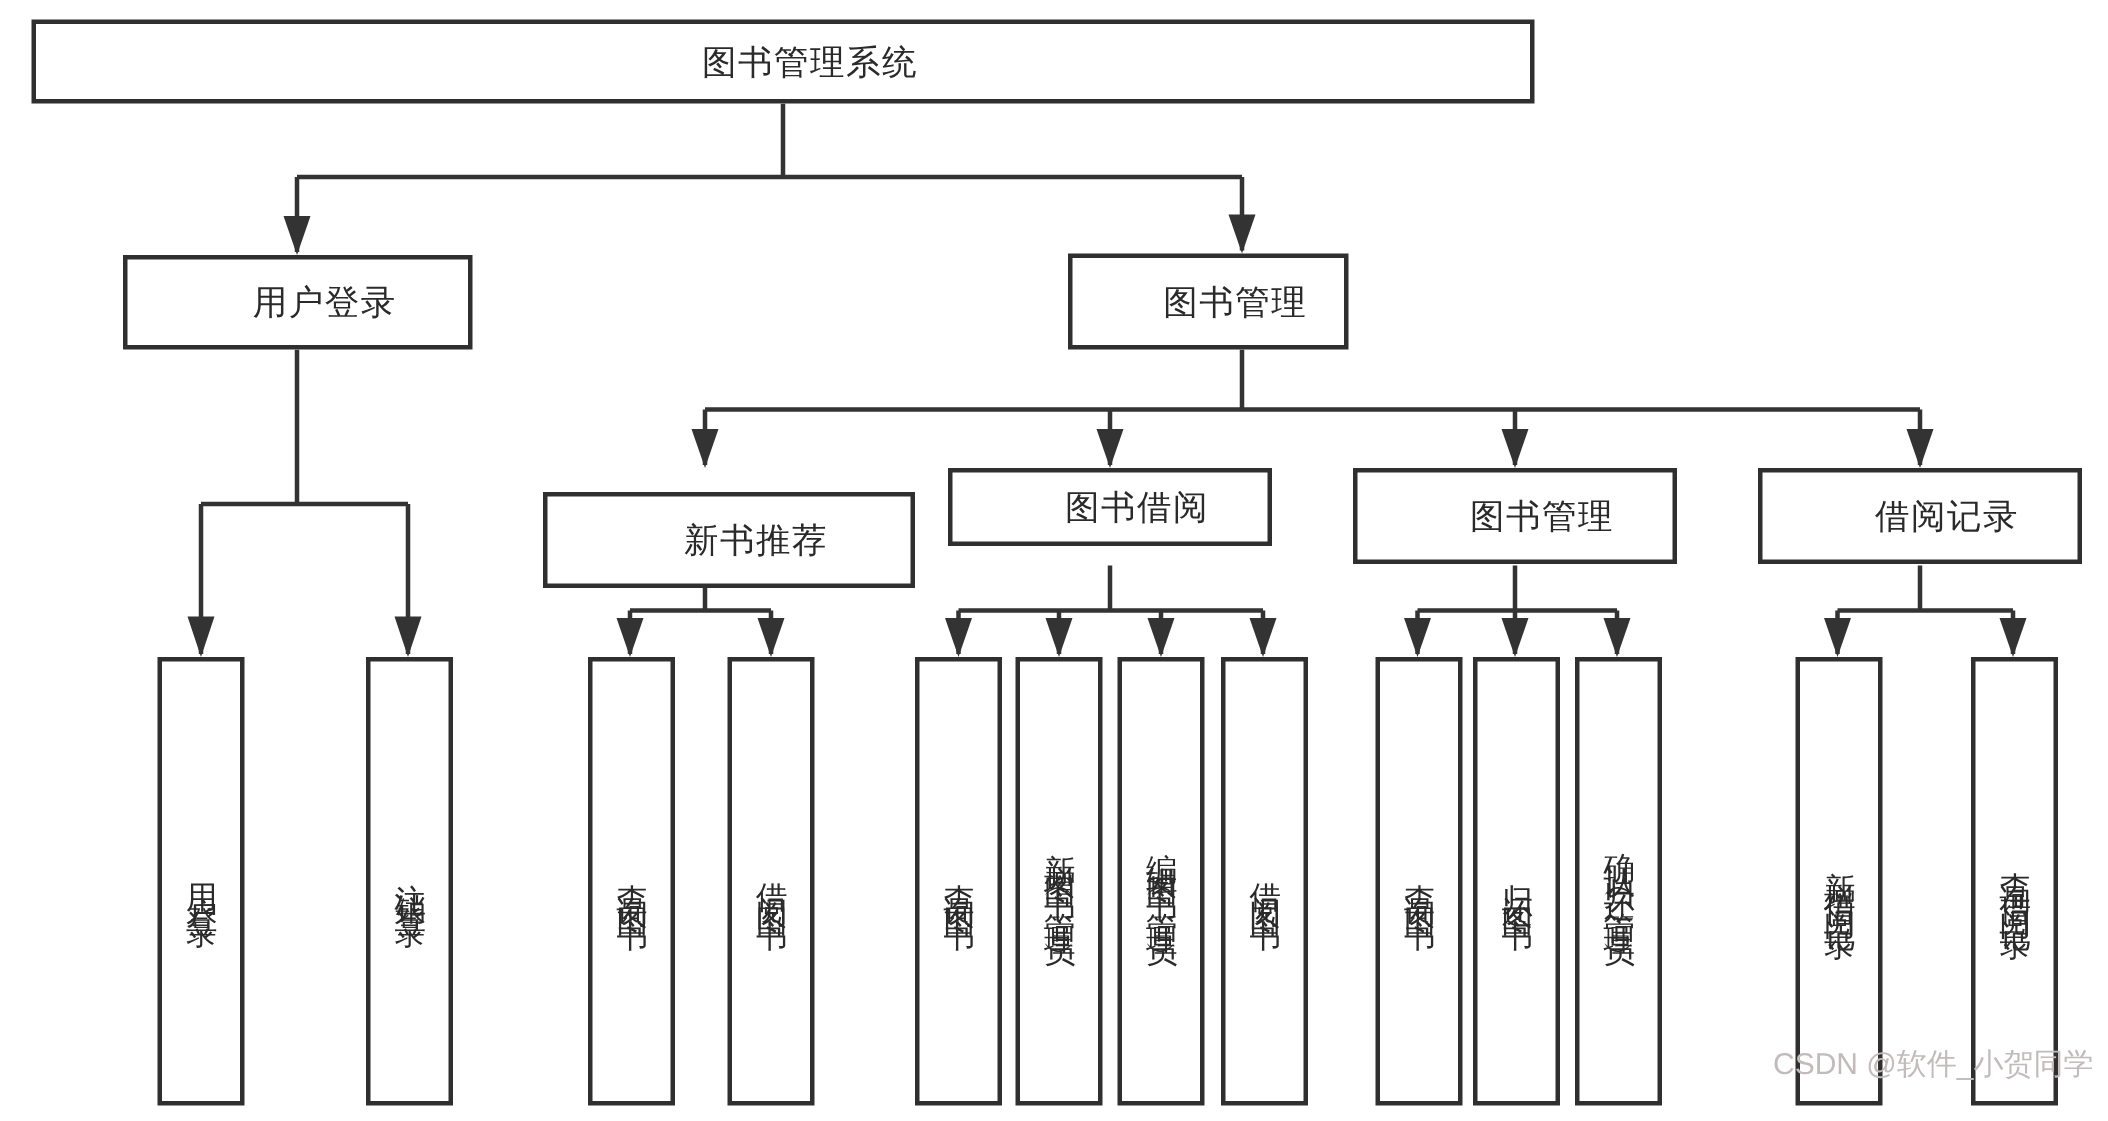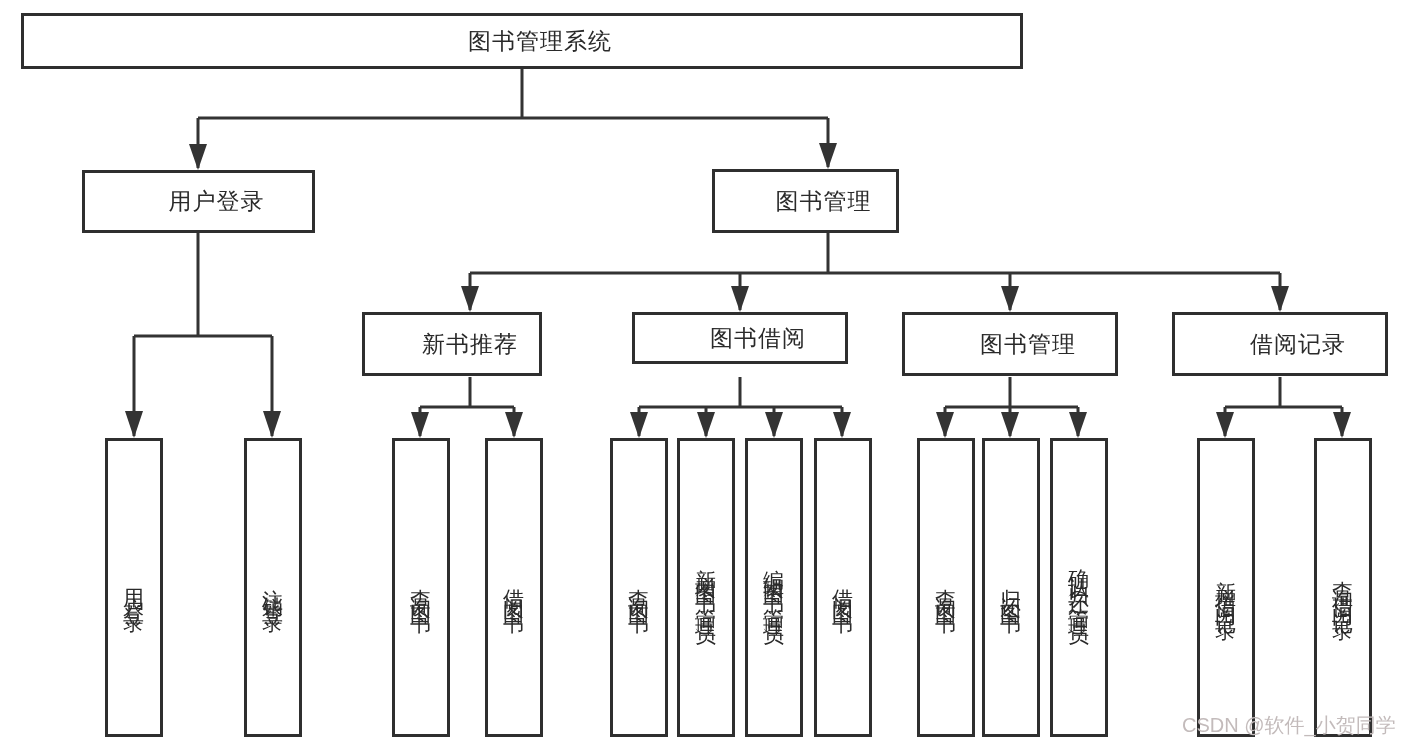--- a/index.html
+++ b/index.html
@@ -35,42 +35,42 @@
     writing-mode: vertical-rl;
     text-orientation: mixed;
     font-size: 21px;
     letter-spacing: 8px;
     line-height: 1;
     white-space: nowrap;
   }
   .root-box        { left: 21px;   top: 13px;  width: 1002px; height: 56px; }
   .box-user-login  { left: 82px;   top: 170px; width: 233px;  height: 63px; }
   .box-book-mgmt   { left: 712px;  top: 169px; width: 187px;  height: 64px; }
-  .box-new-book    { left: 362px;  top: 312px; width: 180px;  height: 64px; }
+  .box-new-book    { left: 362px;  top: 328px; width: 248px;  height: 64px; }
   .box-book-borrow { left: 632px;  top: 312px; width: 216px;  height: 52px; }
   .box-cur-borrow  { left: 902px;  top: 312px; width: 216px;  height: 64px; }
   .box-records     { left: 1172px; top: 312px; width: 216px;  height: 64px; }
   .leaf { top: 438px; width: 58px; height: 299px; }
   .leaf-1  { left: 105px; }
   .leaf-2  { left: 244px; }
   .leaf-3  { left: 392px; }
   .leaf-4  { left: 485px; }
   .leaf-5  { left: 610px; }
   .leaf-6  { left: 677px; }
   .leaf-7  { left: 745px; }
   .leaf-8  { left: 814px; }
   .leaf-9  { left: 917px; }
   .leaf-10 { left: 982px; }
   .leaf-11 { left: 1050px; }
   .leaf-12 { left: 1197px; }
   .leaf-13 { left: 1314px; }
   .watermark {
     position: absolute;
     left: 1182px;
-    top: 712px;
+    top: 696px;
     font-size: 20px;
     color: #c3bbbb;
     white-space: nowrap;
     z-index: 5;
   }
 </style>
 </head>
 <body>
 
 <div class="canvas">

